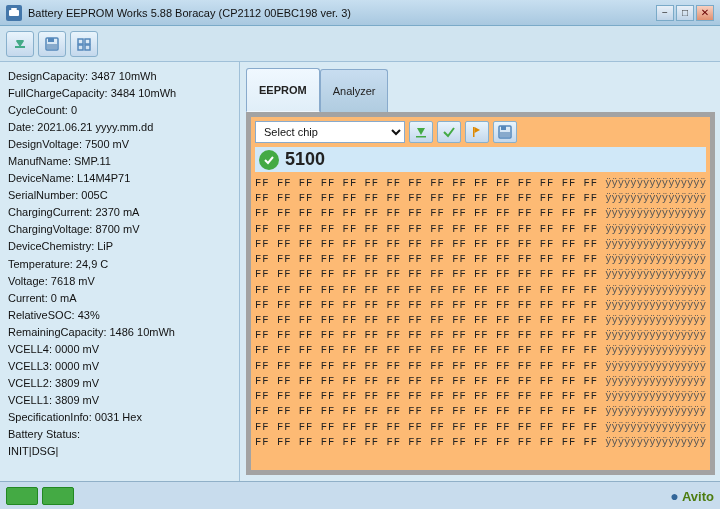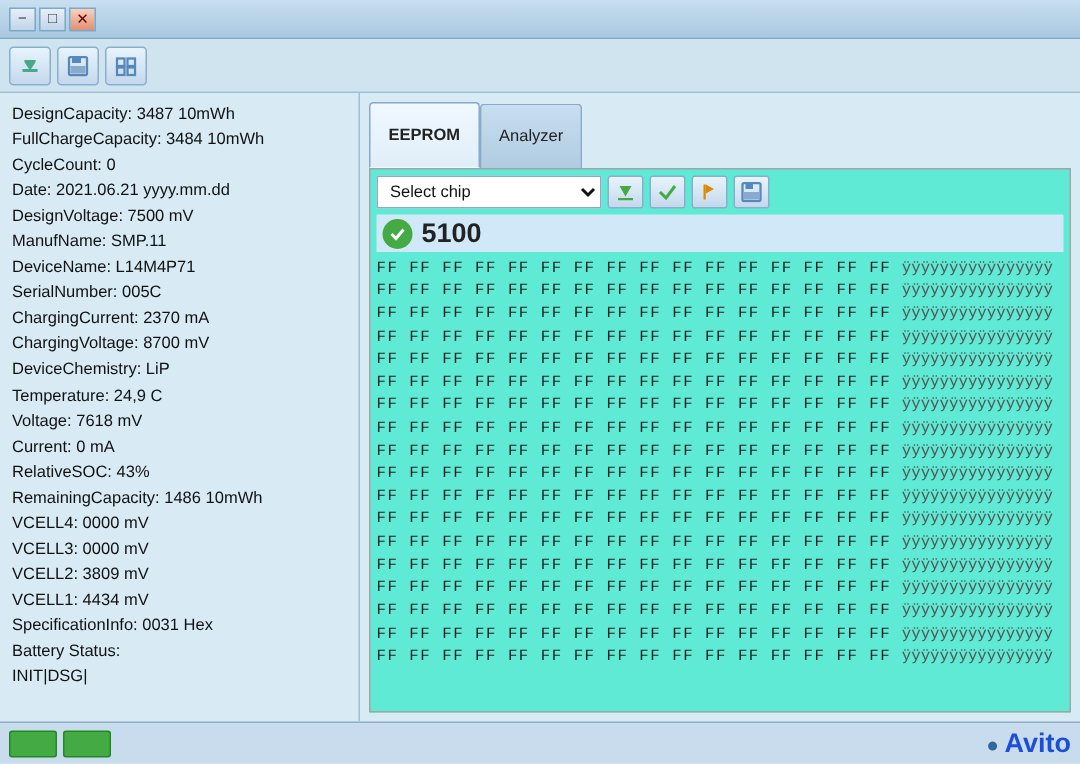--- a/index.html
+++ b/index.html
@@ -134,22 +134,22 @@
     .tab.active {
       background: linear-gradient(to bottom, #f0f8ff, #e0eef8);
       font-weight: bold;
       border-bottom: 1px solid #f0f8ff;
       position: relative;
       z-index: 2;
     }
 
     
     .eeprom-box {
-      border: 1px solid #a3a3a3;
-      background: #5eead4;
+      border: 5px solid #a3a3a3;
+      background: #fdba74;
       flex: 1;
       display: flex;
       flex-direction: column;
       padding: 4px;
       overflow: hidden;
     }
     .eeprom-toolbar {
       display: flex;
       align-items: center;
       gap: 4px;
@@ -250,20 +250,29 @@
 
     
     .hex-area::-webkit-scrollbar { width: 14px; }
     .hex-area::-webkit-scrollbar-track { background: #c8dced; }
     .hex-area::-webkit-scrollbar-thumb { background: #88aacc; border: 1px solid #668aaa; }
   </style>
 </head>
 <body>
 
 <div class="title-bar">
+  <div class="title-bar-left">
+    <div class="title-bar-icon">
+      <svg width="12" height="12" viewBox="0 0 12 12">
+        <rect x="1" y="3" width="10" height="6" fill="white" rx="1"></rect>
+        <rect x="3" y="1" width="6" height="2" fill="white" rx="1"></rect>
+      </svg>
+    </div>
+    <span class="title-bar-text">Battery EEPROM Works  5.88 Boracay (CP2112 00EBC198 ver. 3)</span>
+  </div>
   <div class="title-bar-buttons">
     <div class="tb-btn">−</div>
     <div class="tb-btn">□</div>
     <div class="tb-btn close">✕</div>
   </div>
 </div>
 
 <div class="main-window">
 
   <div class="toolbar">
@@ -306,21 +315,21 @@
         <p>ChargingVoltage: 8700 mV</p>
         <p>DeviceChemistry: LiP</p>
         <p>Temperature: 24,9 C</p>
         <p>Voltage: 7618 mV</p>
         <p>Current: 0 mA</p>
         <p>RelativeSOC: 43%</p>
         <p>RemainingCapacity: 1486 10mWh</p>
         <p>VCELL4: 0000 mV</p>
         <p>VCELL3: 0000 mV</p>
         <p>VCELL2: 3809 mV</p>
-        <p>VCELL1: 4434 mV</p>
+        <p>VCELL1: 3809 mV</p>
         <p>SpecificationInfo: 0031 Hex</p>
         <p>Battery Status:</p>
         <p>INIT|DSG|</p>
       </div>
 
     <div class="right-panel">
 
       <div class="tab-strip">
         <div class="tab active">EEPROM</div>
         <div class="tab">Analyzer</div>
@@ -443,16 +452,16 @@
     </div>
   </div>
 
   <div class="status-bar">
     <div class="status-left">
       <div class="status-block"></div>
       <div class="status-block"></div>
     </div>
     <div class="avito-logo">
       <span style="color:#336699; font-size:14px;">●</span>
-      <span style="color:#1d4ed8; font-weight:bold; font-size:18px;"> Avito</span>
+      <span style="color:#4d7c0f; font-weight:bold; font-size:13px;"> Avito</span>
     </div>
   </div>
 </div>
 
 </body></html>

